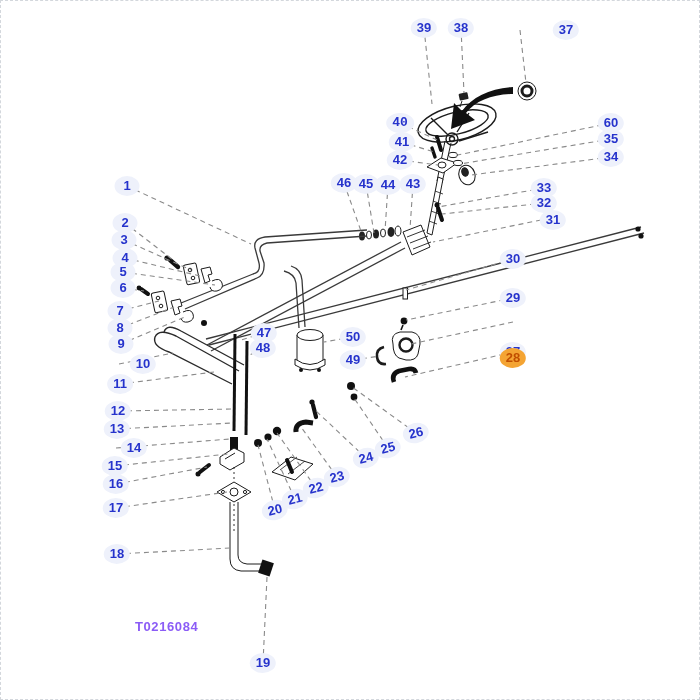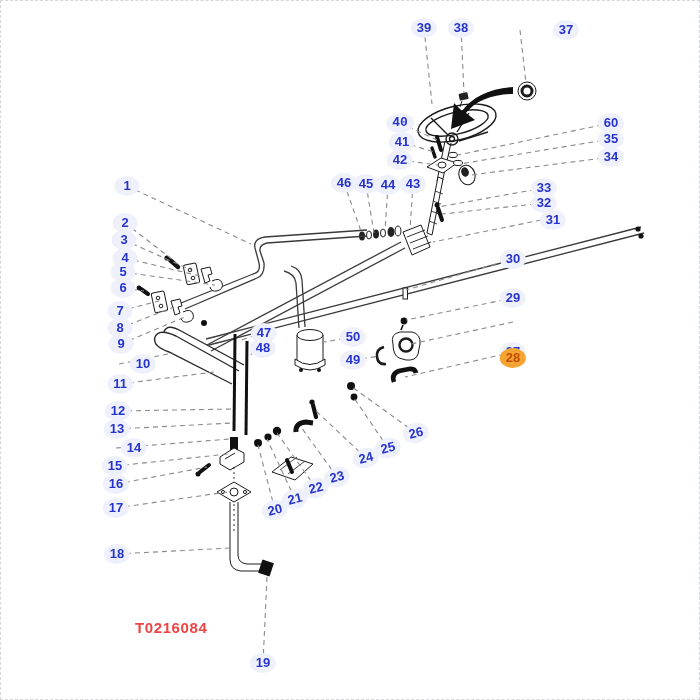--- a/index.html
+++ b/index.html
@@ -21,21 +21,21 @@
     border-radius:50%;
     cursor:pointer;
     user-select:none;
   }
   .callout.hl{
     background:var(--hl-bg,#f4a433);
     color:var(--hl-text,#c14e00);
   }
   #figure-code{
     position:absolute;left:134px;top:618px;
-    font-size:15px;font-weight:bold;color:#ef4444;letter-spacing:.6px;
+    font-size:13px;font-weight:bold;color:#8b5cf6;letter-spacing:.6px;
   }
 </style>
 </head>
 <body>
 
 <div id="canvas">
 
   <svg class="layer" width="700" height="700" viewBox="0 0 700 700">
 
     <g stroke="#1c1c1c" fill="none" stroke-width="1.4">

